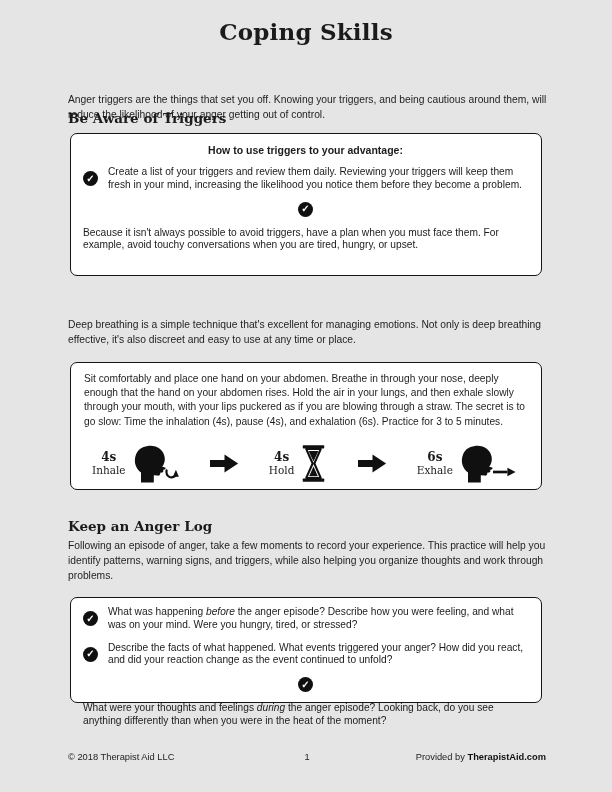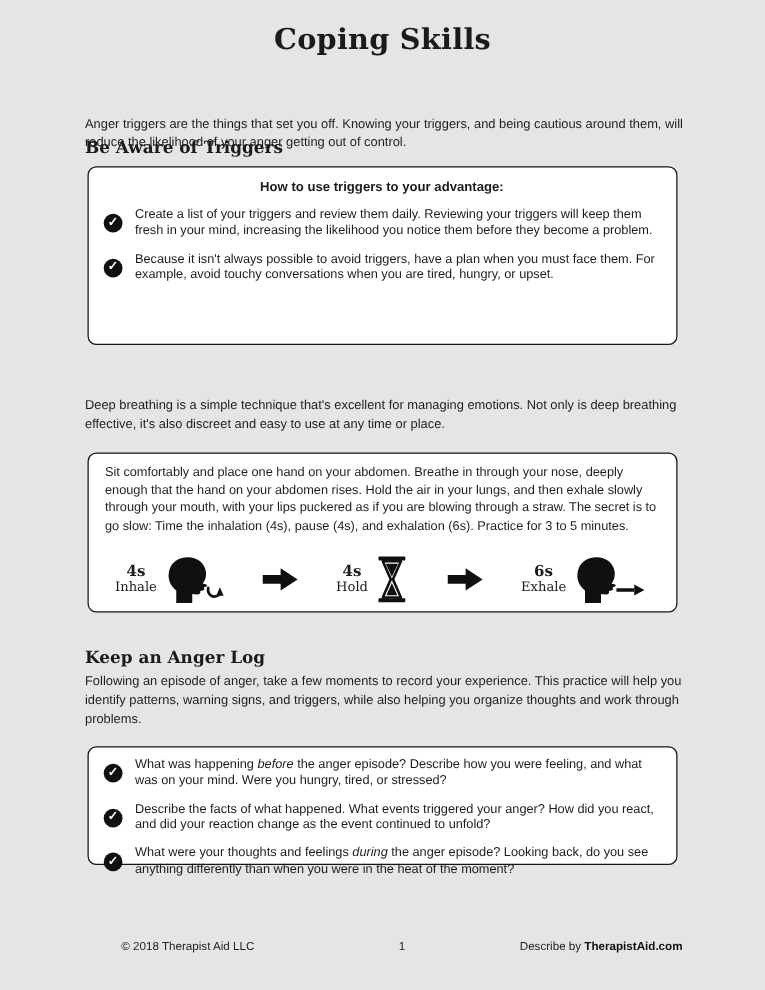--- a/index.html
+++ b/index.html
@@ -25,24 +25,24 @@
     position:absolute; left:68px; width:479px;
     font-size:10.3px; line-height:15px; color:#1e1e1e;
   }
   #p-triggers { top:92px; } #p-breathing { top:317px; } #p-log { top:538px; }
   .box {
     position:absolute; left:70px; width:472px; box-sizing:border-box;
     border:1.6px solid #151515; border-radius:7px; background:#fff;
   }
   #box-triggers { top:133px; height:143px; padding:9px 13px 8px 12px; }
   #box-breathing { top:362px; height:128px; padding:9px 13px 5px 13px; }
-  #box-log { top:597px; height:95px; padding:8px 13px 7px 12px; }
+  #box-log { top:597px; height:106px; padding:8px 13px 7px 12px; }
   .box-header { text-align:center; font-weight:bold; font-size:10.5px; margin:1px 0 10px; }
   .check-item { display:flex; align-items:center; gap:10px; margin-bottom:10px; }
-  .check-item:last-child { margin-bottom:0; }
+  .check-item:last-child { margin-bottom:0;flex-direction:column; }
   .check-icon {
     flex:0 0 auto; width:15px; height:15px; border-radius:50%; background:#101010;
     color:#fff; display:flex; align-items:center; justify-content:center;
   }
   .check-icon::before { content:"\2713"; font-size:10px; font-weight:bold; line-height:1; }
   .check-text { font-size:10.2px; line-height:12.8px; }
   .check-text em { font-style:italic; }
   .instructions { font-size:10.2px; line-height:14.2px; color:#1e1e1e; }
   .stages {
     display:flex; align-items:center; justify-content:space-between;
@@ -56,21 +56,21 @@
   .hourglass-svg { width:29px; height:43px; display:block; }
   .block-arrow-svg { width:29px; height:21px; display:block; }
   .breath-svg { width:17px; height:13px; display:block; }
   .head-wrap { position:relative; display:flex; align-items:center; }
   .breath-in { margin-left:-7px; margin-top:22px; }
   .breath-out { margin-left:-5px; margin-top:16px; width:23px; height:10px; }
   .footer {
     position:absolute; top:752px; left:68px; width:478px;
     display:flex; align-items:baseline; font-size:9.3px; color:#222;
   }
-  .footer-left { flex:1; text-align:left;margin-left:29px; }
+  .footer-left { flex:1; text-align:left; }
   .footer-center { flex:1; text-align:center; }
   .footer-right { flex:1; text-align:right; }
   .brand { font-weight:bold; color:#111; text-decoration:none; }
 </style>
 </head>
 <body>
 
 <div class="page">
 
   <div class="doc-title">Coping Skills</div>
@@ -173,16 +173,16 @@
     </div>
     <div class="check-item">
       <span class="check-icon"></span>
       <span class="check-text"><span>What were your thoughts and feelings </span><em>during</em><span> the anger episode? Looking back, do you see anything differently than when you were in the heat of the moment?</span></span>
     </div>
   </div>
 
   <div class="footer">
     <span class="footer-left">© 2018 Therapist Aid LLC</span>
     <span class="footer-center">1</span>
-    <span class="footer-right"><span>Describe by </span><a href="#" class="brand">TherapistAid.com</a></span>
+    <span class="footer-right"><span>Provided by </span><a href="#" class="brand">TherapistAid.com</a></span>
   </div>
 
 </div>
 
 </body></html>

